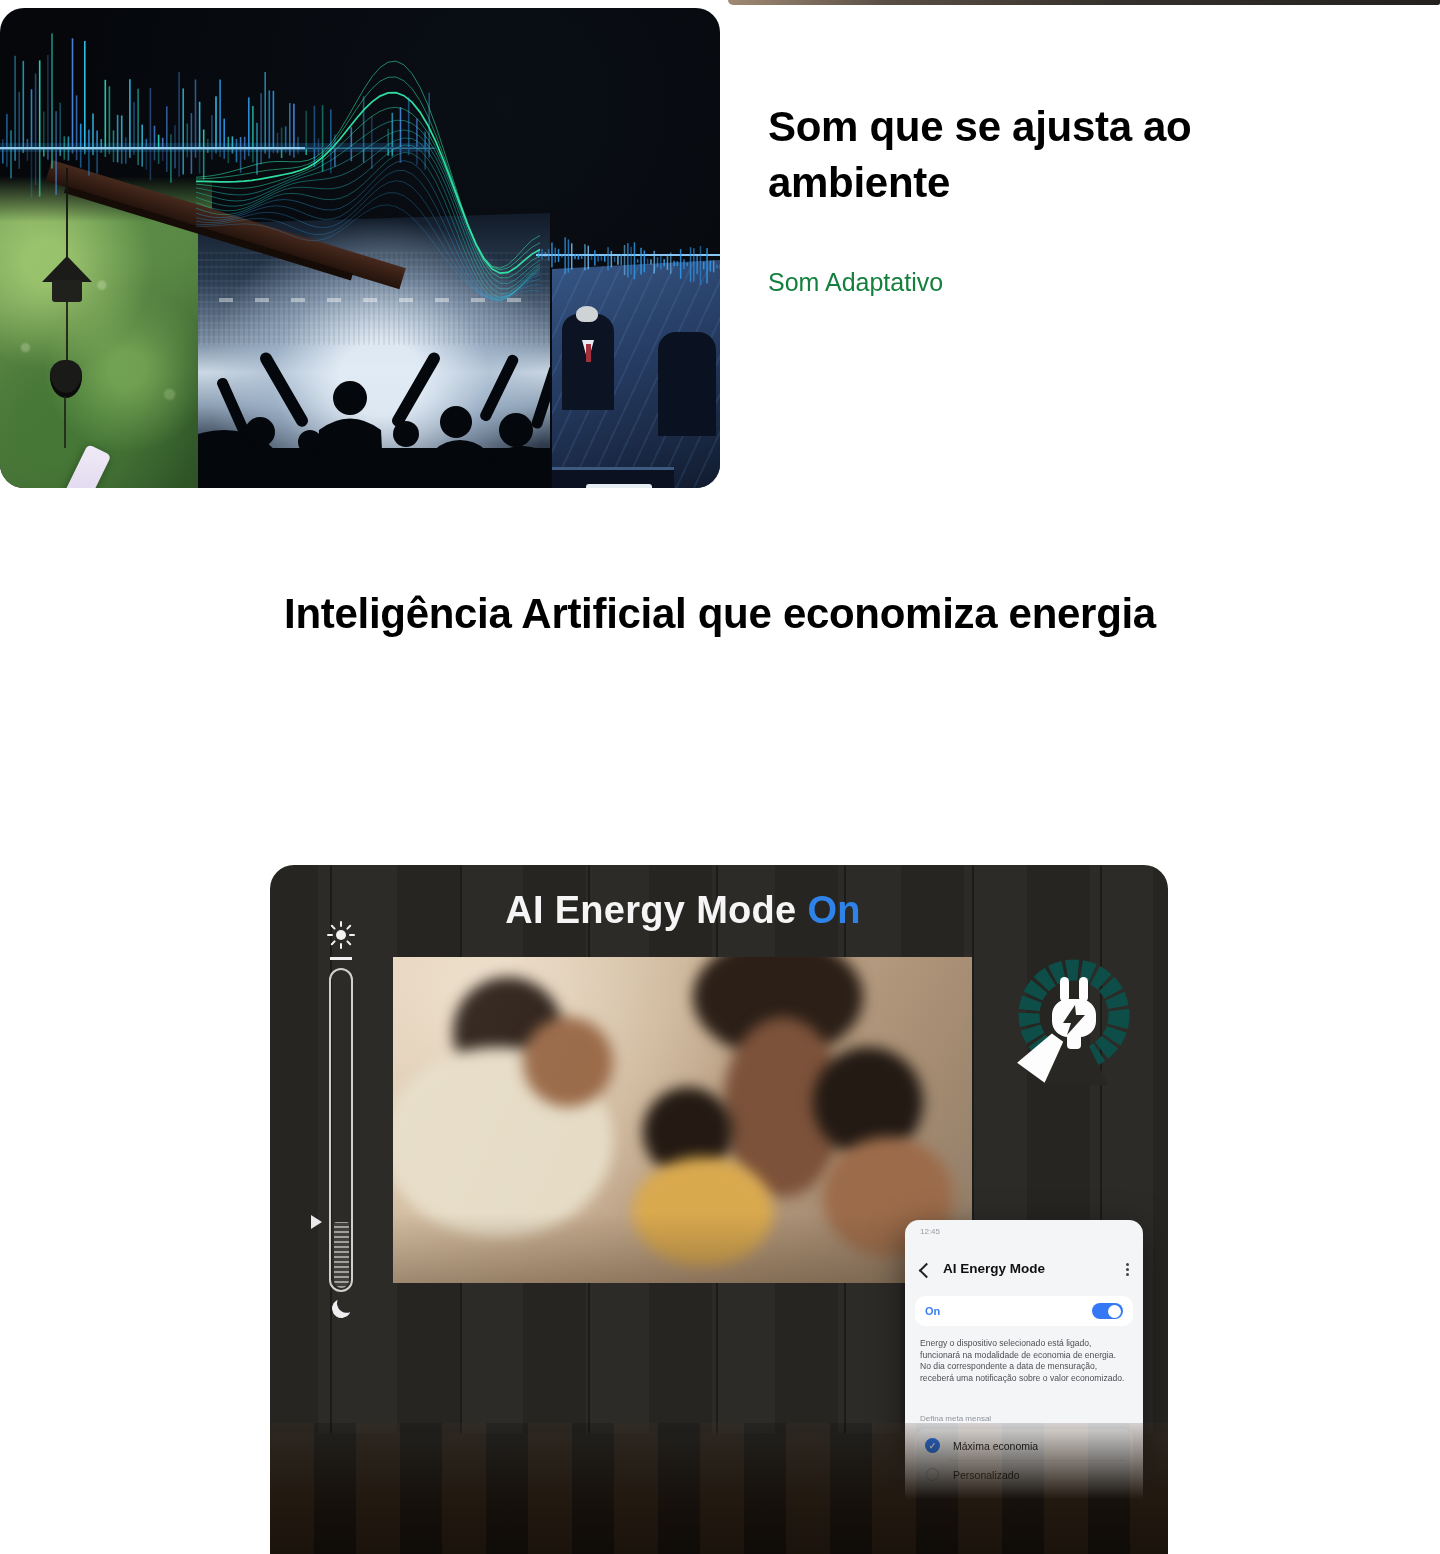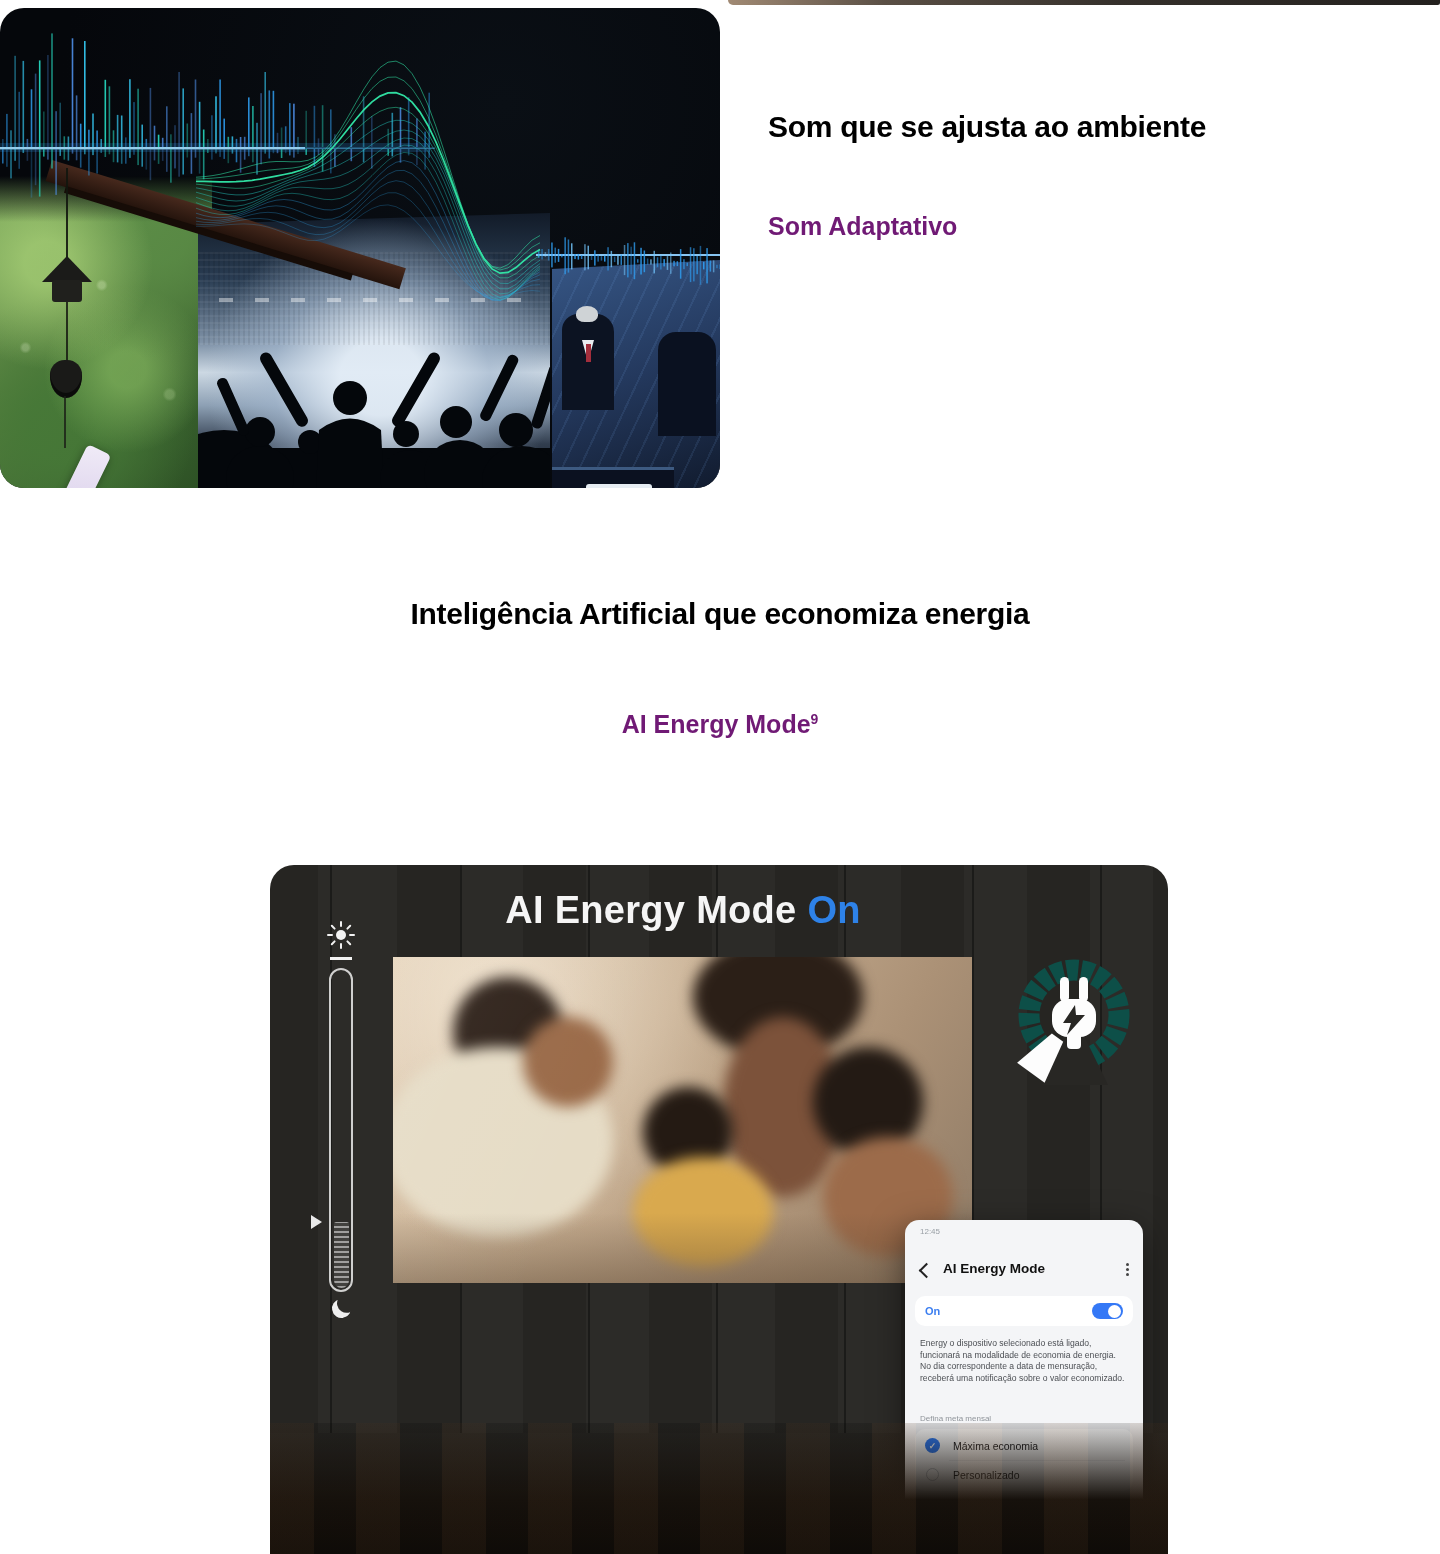--- a/index.html
+++ b/index.html
@@ -75,22 +75,22 @@
   .fig-b{position:absolute;right:4px;top:72px;width:58px;height:104px;background:#0a1120;
     border-radius:18px 18px 0 0;}
   .news-desk{position:absolute;left:0;bottom:34px;width:122px;height:56px;background:#0b1120;
     border-top:3px solid #3d5a81;}
   .news-vent{position:absolute;left:34px;bottom:44px;width:66px;height:32px;border-radius:3px;
     background:repeating-linear-gradient(180deg,#e6edf3 0 5px,#aeb9c4 5px 8px);}
   .hero-art{position:absolute;left:0;top:0;width:720px;height:480px;z-index:4;}
 
   
   .s1text{position:absolute;left:768px;top:99px;width:575px;}
-  .h-big{margin:0;font-size:30px;line-height:56px;font-weight:800;letter-spacing:-.3px;color:#000;}
-  .h-sub{margin:56px 0 0;font-size:25px;line-height:30px;font-weight:700;color:#701a75;}
+  .h-big{margin:0;font-size:42px;line-height:56px;font-weight:800;letter-spacing:-.3px;color:#000;}
+  .h-sub{margin:56px 0 0;font-size:25px;line-height:30px;font-weight:400;color:#15803d;}
   .body-p{margin:36px 0 0;font-size:17px;line-height:29px;color:#121212;}
 
   
   .s2{position:absolute;left:0;top:556px;width:1440px;text-align:center;}
   .s2 .h-big{line-height:52px;margin-top:32px;}
   .s2 .h-sub{margin:64px 0 0;}
   .s2 .body-p{margin:34px auto 0;max-width:1250px;}
   sup{font-size:14px;}
 
   
@@ -477,21 +477,20 @@
     </svg>
 </div>
 
 <div class="s1text">
   <h2 class="h-big">Som que se ajusta ao ambiente</h2>
   <h3 class="h-sub">Som Adaptativo</h3>
 </div>
 
 <div class="s2">
   <h2 class="h-big">Inteligência Artificial que economiza energia</h2>
-  <h3 class="h-sub"><span>AI Energy Mode</span><sup>9</sup></h3>
 </div>
 
 <div class="demo">
   <div class="panel-lines"></div>
 
   <h3 class="demo-title"><span>AI Energy Mode</span>
       <span class="on">On</span></h3>
 
   <div class="family-photo">
     <div class="blob" style="left:300px;top:-20px;width:170px;height:120px;background:#2b1f17;"></div>

